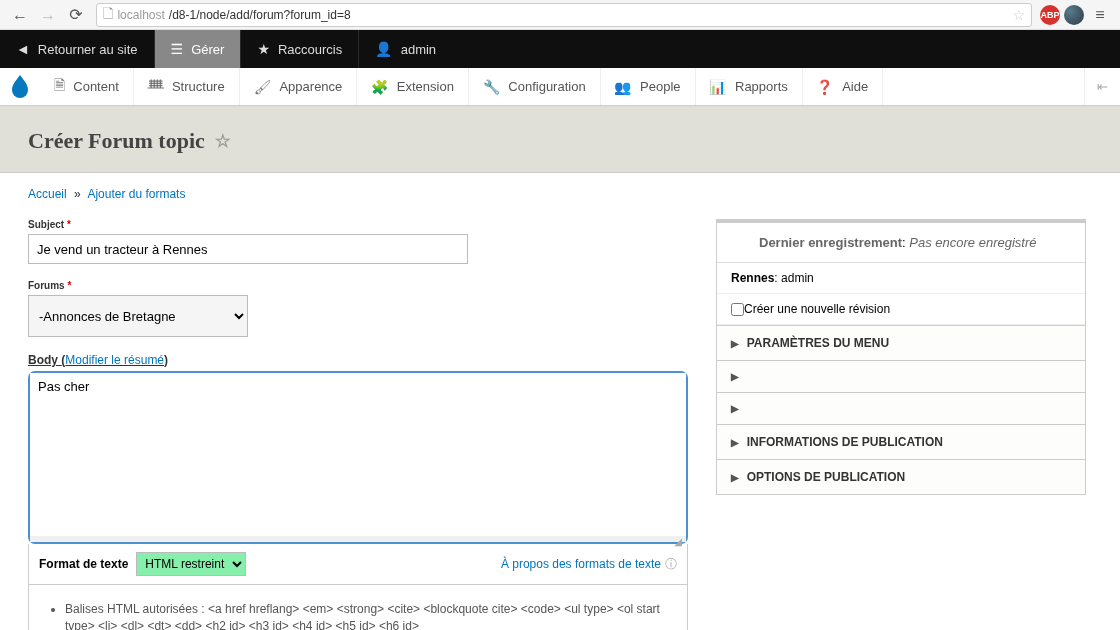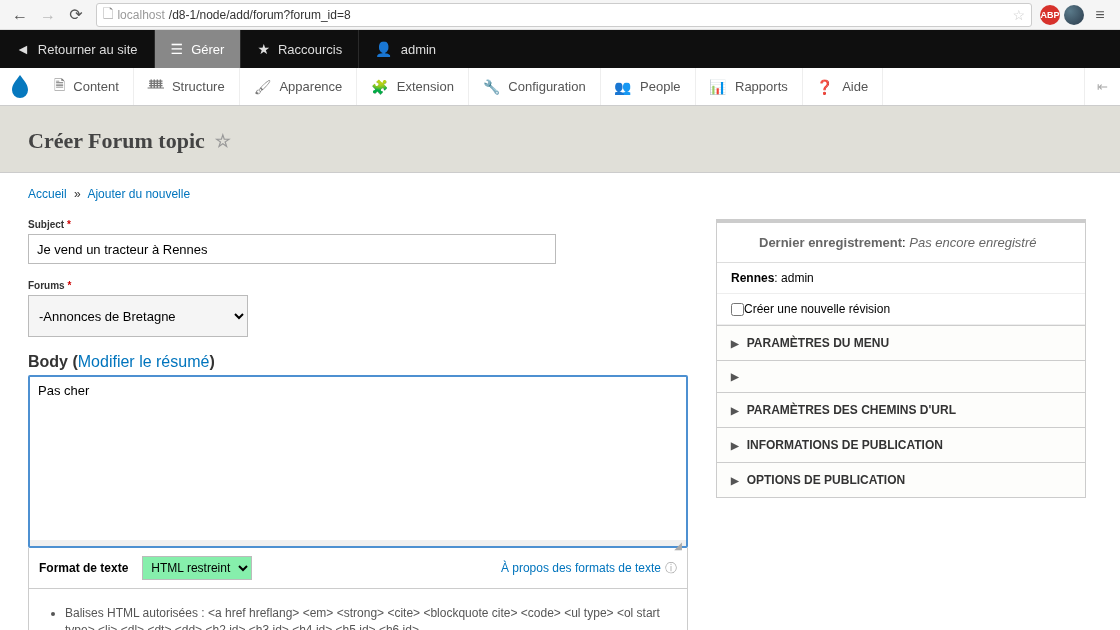--- a/index.html
+++ b/index.html
@@ -36,29 +36,29 @@
 .breadcrumb { font-size: 12px; color: #333; margin-bottom: 18px; }
 .breadcrumb a { color: #0074bd; text-decoration: none; }
 .breadcrumb .sep { margin: 0 4px; }
 
 .layout { display: flex; gap: 28px; align-items: flex-start; }
 .main-col { flex: 1; max-width: 660px; }
 .side-col { flex: 0 0 370px; }
 
 .form-label { font-weight: bold; font-size: 10px; color: #333; margin-bottom: 4px; display: block; }
 .required { color: #c00; }
-.text-input { width: 528px; height: 30px; border: 1px solid #bbb; padding: 4px 8px; font-size: 13px; margin-bottom: 16px; }
+.text-input { width: 440px; height: 30px; border: 1px solid #bbb; padding: 4px 8px; font-size: 13px; margin-bottom: 16px; }
 .select-input { width: 220px; height: 42px; border: 1px solid #bbb; padding: 2px 6px; font-size: 13px; margin-bottom: 16px; background: #f5f5f5; }
-.body-label { font-weight: bold; font-size: 16px; color: #333; margin-bottom: 4px; }
+.body-label { font-weight: bold; font-size: 12px; color: #333; margin-bottom: 4px; text-decoration: underline; }
 .body-label .edit-summary { font-weight: normal; color: #0074bd; cursor: pointer; }
-.textarea-wrap { border: 2px solid #4d90d1; border-radius: 2px; }
+.textarea-wrap { border: 2px solid #4d90d1; border-radius: 7px; }
 .textarea { width: 100%; height: 160px; padding: 6px 8px; border: none; resize: none; outline: none; font-size: 13px; font-family: inherit; }
 .textarea-handle { height: 6px; background: #f0f0f0; cursor: ns-resize; text-align: right; color: #aaa; font-size: 10px; padding-right: 4px; }
 
-.format-bar { display: flex; align-items: center; padding: 8px 10px; border: 1px solid #ccc; border-top: none; gap: 14px; }
+.format-bar { display: flex; align-items: center; padding: 8px 10px; border: 1px solid #ccc; border-top: none; gap: 8px; }
 .format-label { font-weight: bold; font-size: 12px; }
 .format-select { height: 24px; border: 1px solid #bbb; background: #86efac; padding: 0 4px; font-size: 12px; }
 .about-link { margin-left: auto; color: #0074bd; font-size: 12px; cursor: pointer; }
 .help-circle { color: #aaa; margin-left: 4px; }
 
 .tips-box { border: 1px solid #ccc; border-top: none; padding: 10px 18px; font-size: 12px; color: #555; }
 .tips-box ul { list-style: disc; padding-left: 18px; }
 .tips-box li { margin: 6px 0; line-height: 1.4; }
 
 .side-box { border: 1px solid #ccc; border-top: 4px solid #ccc; margin-bottom: 0; }
@@ -154,21 +154,21 @@
   <h1 class="page-title">
     <span>Créer Forum topic</span>
     <span class="star-outline">☆</span>
   </h1>
 </div>
 
 <div class="content-wrap">
   <div class="breadcrumb">
     <a>Accueil</a>
     <span class="sep">»</span>
-    <a>Ajouter du nouvelle</a>
+    <a>Ajouter du formats</a>
   </div>
 
   <div class="layout">
     <div class="main-col">
       <label class="form-label">
         <span>Subject</span> <span class="required">*</span>
       </label>
       <input class="text-input" value="Je vend un tracteur à Rennes" style="">
 
       <label class="form-label">
@@ -219,21 +219,20 @@
       </div>
       <div class="accordion-item">
         <span class="arrow">▶</span>
         <span>PARAMÈTRES DU MENU</span>
       </div>
       <div class="accordion-item">
         <span class="arrow">▶</span>
       </div>
       <div class="accordion-item">
         <span class="arrow">▶</span>
-        <span>PARAMÈTRES DES CHEMINS D'URL</span>
       </div>
       <div class="accordion-item">
         <span class="arrow">▶</span>
         <span>INFORMATIONS DE PUBLICATION</span>
       </div>
       <div class="accordion-item">
         <span class="arrow">▶</span>
         <span>OPTIONS DE PUBLICATION</span>
       </div>
     </div>

